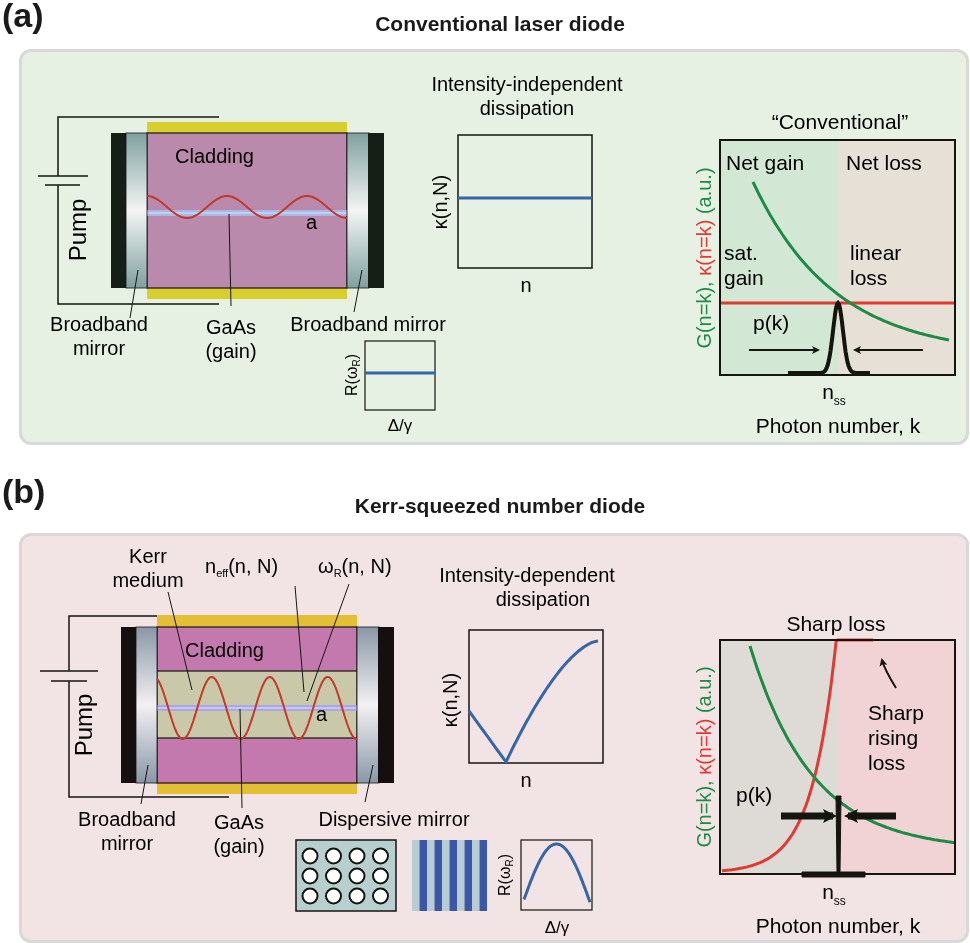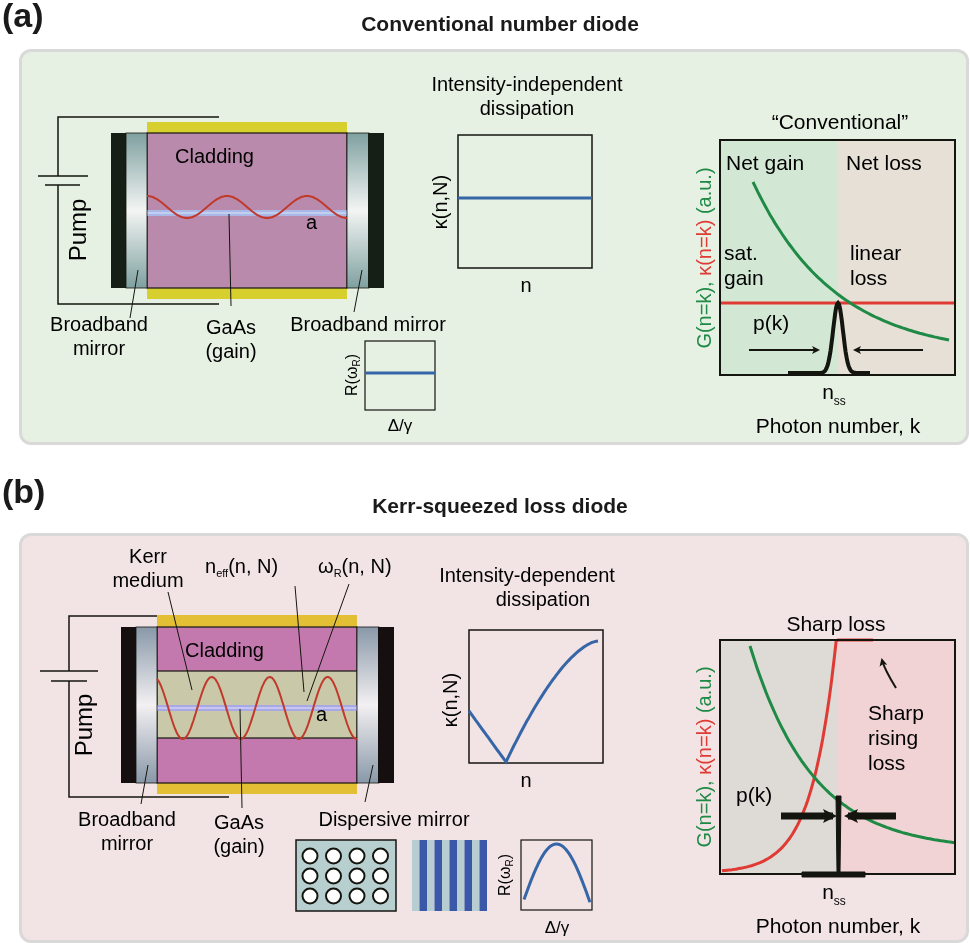--- a/index.html
+++ b/index.html
@@ -7,21 +7,21 @@
   .abs{position:absolute;}
   .panel-label{position:absolute;font-weight:bold;font-size:34px;}
   .panel-title{position:absolute;font-weight:bold;font-size:21px;text-align:center;}
   .panel{position:absolute;border:3px solid #d9d9d9;border-radius:12px;}
   svg text{font-family:"Liberation Sans",sans-serif;}
 </style>
 </head>
 <body>
 
 <div class="panel-label" style="left:2px;top:-4px;">(a)</div>
-<div class="panel-title" style="left:300px;top:12px;width:400px;">Conventional number diode</div>
+<div class="panel-title" style="left:300px;top:12px;width:400px;">Conventional laser diode</div>
 <div class="panel" style="left:19px;top:49px;width:944px;height:390px;background:#e7f1e3;"></div>
 
 <svg class="abs" style="left:0;top:0" width="970" height="943">
   <defs>
     <linearGradient id="mirrorGrad" x1="0" y1="0" x2="0" y2="1">
       <stop offset="0" stop-color="#7fa0a0"></stop>
       <stop offset="0.5" stop-color="#f2f5f3"></stop>
       <stop offset="1" stop-color="#7fa0a0"></stop>
     </linearGradient>
     <linearGradient id="mirrorGradB" x1="0" y1="0" x2="0" y2="1">
@@ -103,21 +103,21 @@
     <text x="850" y="285" font-size="21">loss</text>
     <text x="753" y="330" font-size="21">p(k)</text>
     <text x="834" y="399" font-size="21" text-anchor="middle"><tspan>n</tspan><tspan font-size="12" dy="6">ss</tspan></text>
     <text x="838" y="433" font-size="21" text-anchor="middle">Photon number, k</text>
     <text x="711" y="258" font-size="20" text-anchor="middle" transform="rotate(-90 711 258)"><tspan fill="#1f8a45">G(n=k), </tspan><tspan fill="#e03a34">κ(n=k)</tspan><tspan fill="#1f8a45"> (a.u.)</tspan></text>
   </g>
 
 </svg>
 
 <div class="panel-label" style="left:2px;top:472px;">(b)</div>
-<div class="panel-title" style="left:280px;top:494px;width:440px;">Kerr-squeezed loss diode</div>
+<div class="panel-title" style="left:280px;top:494px;width:440px;">Kerr-squeezed number diode</div>
 <div class="panel" style="left:19px;top:533px;width:944px;height:404px;background:#f2e4e4;"></div>
 
 <svg class="abs" style="left:0;top:0" width="970" height="943">
 
   <g>
     <path d="M229,616 L69,616 L69,671 M40,671 L98,671 M51,681 L87,681 M69,681 L69,797 L229,797" fill="none" stroke="#151510" stroke-width="1.5"></path>
     <text x="92" y="725" font-size="24" transform="rotate(-90 92 725)" text-anchor="middle">Pump</text>
     <rect x="157" y="615" width="200" height="12" fill="#e3bf36"></rect>
     <rect x="157" y="782" width="200" height="12" fill="#e3bf36"></rect>
     <rect x="157" y="627" width="200" height="156" fill="#c479ae" stroke="#151510" stroke-width="1.2"></rect>

